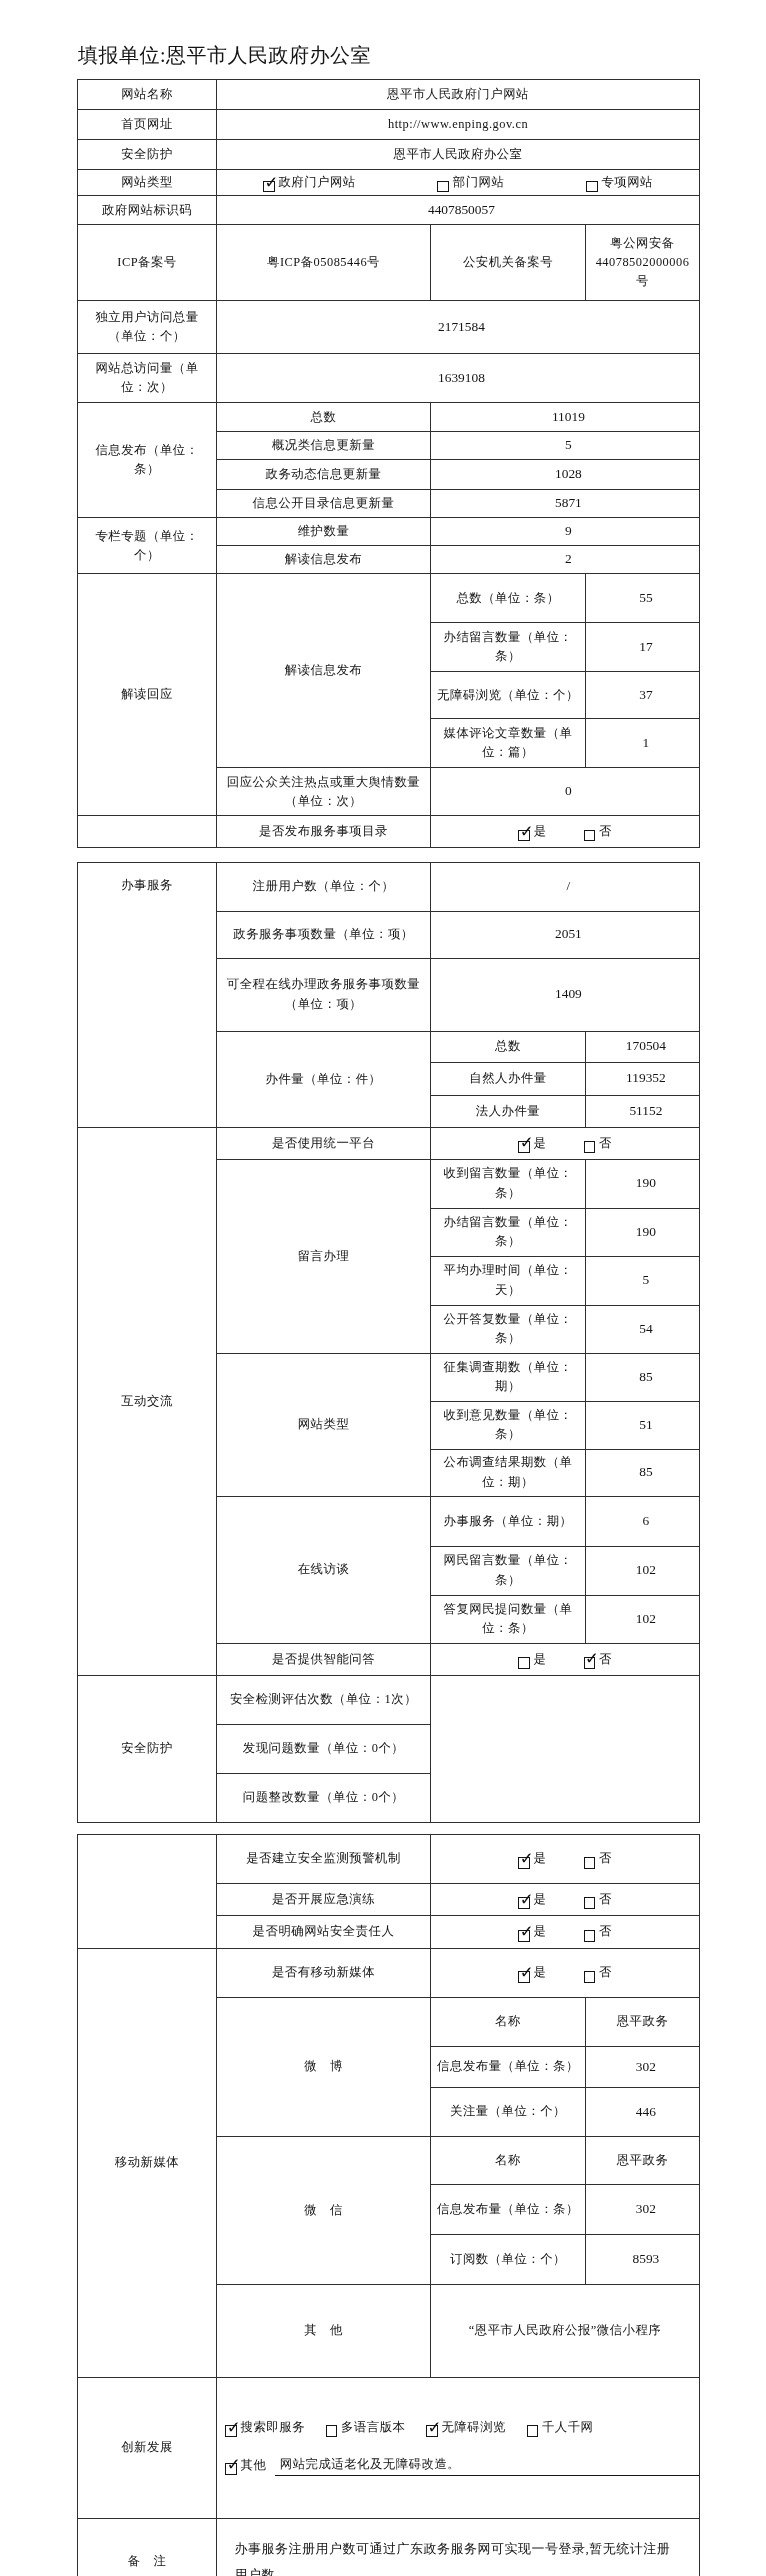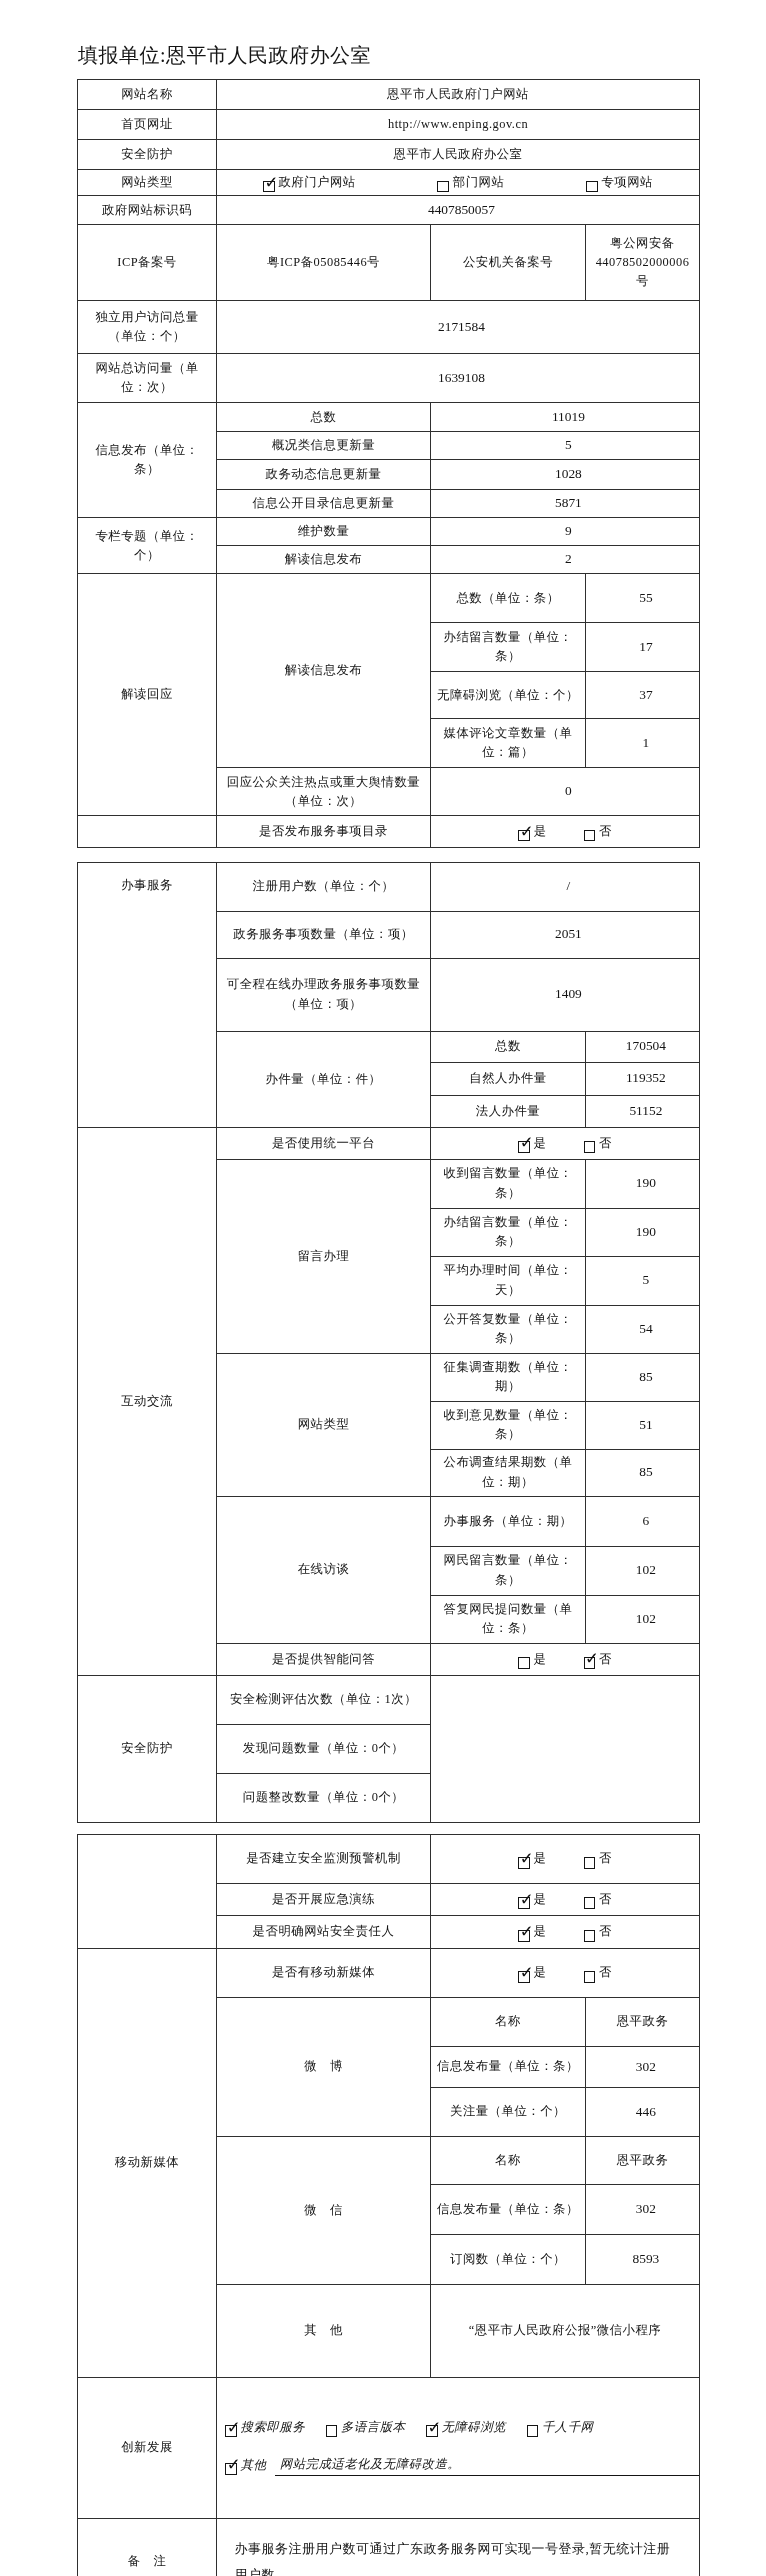--- a/index.html
+++ b/index.html
@@ -20,21 +20,21 @@
   td.remark-cell{text-align:left;padding:12.4px 17.5px;font-size:13px;line-height:2.0;}
   td.num{font-size:13.4px;letter-spacing:0;padding-left:12px;}
   .cbrow{display:flex;justify-content:space-around;align-items:center;}
   .cbcenter{display:flex;justify-content:center;align-items:center;gap:37px;}
   .opt{white-space:nowrap;display:inline-flex;align-items:flex-end;}
   .cb{display:inline-block;width:9.8px;height:9.8px;border:1px solid #151515;
       margin-right:3.6px;position:relative;flex:0 0 auto;background:#fff;}
   .cb.checked::after{content:"✓";position:absolute;left:0.5px;top:-6.7px;
       font-size:16.5px;font-weight:bold;color:#111;line-height:1;font-family:"DejaVu Sans",sans-serif;}
   .inno{padding:13.4px 9.3px 15.5px 8.2px;}
-  .inno-line{display:flex;align-items:center;gap:20.6px;margin:7.2px 0;text-align:left;font-style:italic;}
+  .inno-line{display:flex;align-items:center;gap:20.6px;margin:7.2px 0;text-align:left;}
   .inno-line2{gap:8.2px;margin-top:17.5px;}
   .blank{display:inline-block;border-bottom:1px solid #151515;min-width:429px;
       text-align:left;padding:0 3.1px 1px 5.2px;}
 </style>
 </head>
 <body>
 
 <div class="sheet">
 
   <div class="doc-title">填报单位:恩平市人民政府办公室</div>

